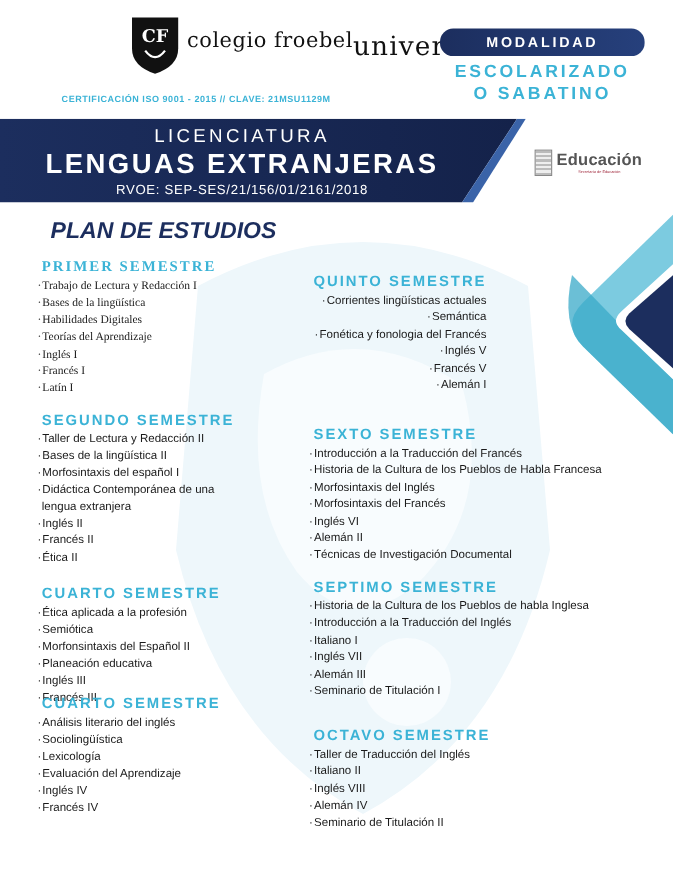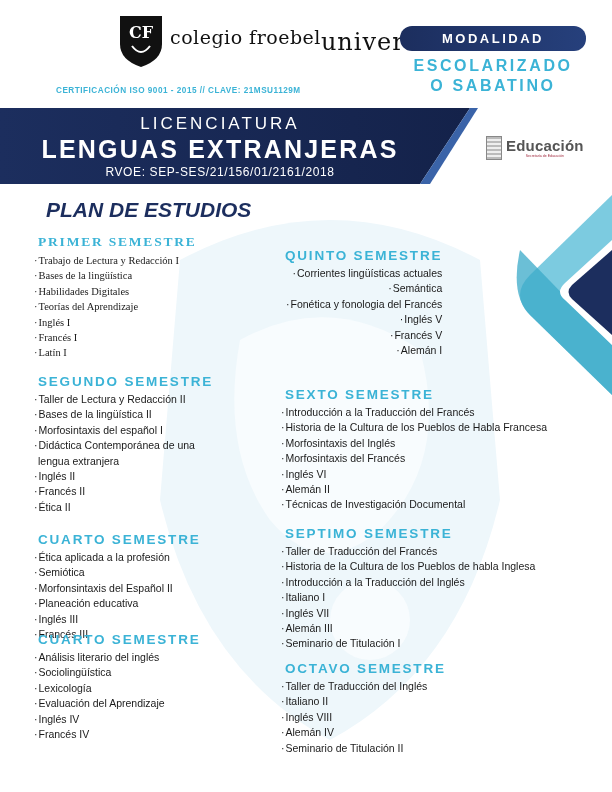--- a/index.html
+++ b/index.html
@@ -185,21 +185,20 @@
     <li>Morfosintaxis del Francés</li>
     <li>Inglés VI</li>
     <li>Alemán II</li>
     <li>Técnicas de Investigación Documental</li>
   </ul>
 </div>
 
 <div class="semester" style="left:281px; top:526px;">
   <div class="sem-title">SEPTIMO SEMESTRE</div>
   <ul class="sem-list">
-    <li>Taller de Traducción del Francés</li>
     <li>Historia de la Cultura de los Pueblos de habla Inglesa</li>
     <li>Introducción a la Traducción del Inglés</li>
     <li>Italiano I</li>
     <li>Inglés VII</li>
     <li>Alemán III</li>
     <li>Seminario de Titulación I</li>
   </ul>
 </div>
 
 <div class="semester" style="left:281px; top:661px;">

